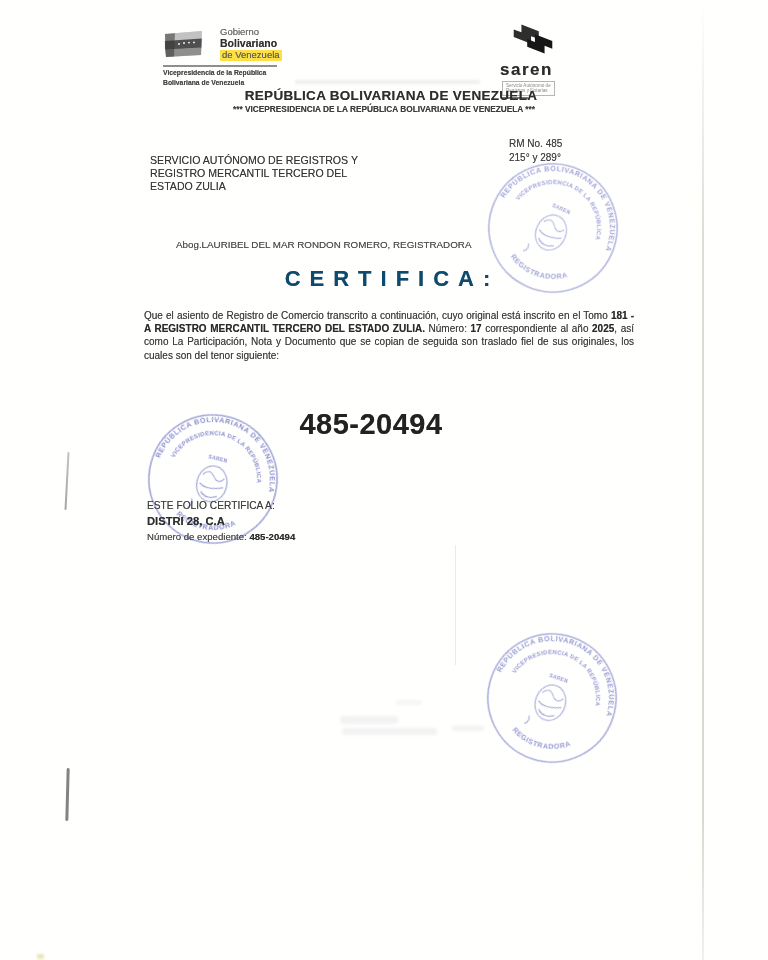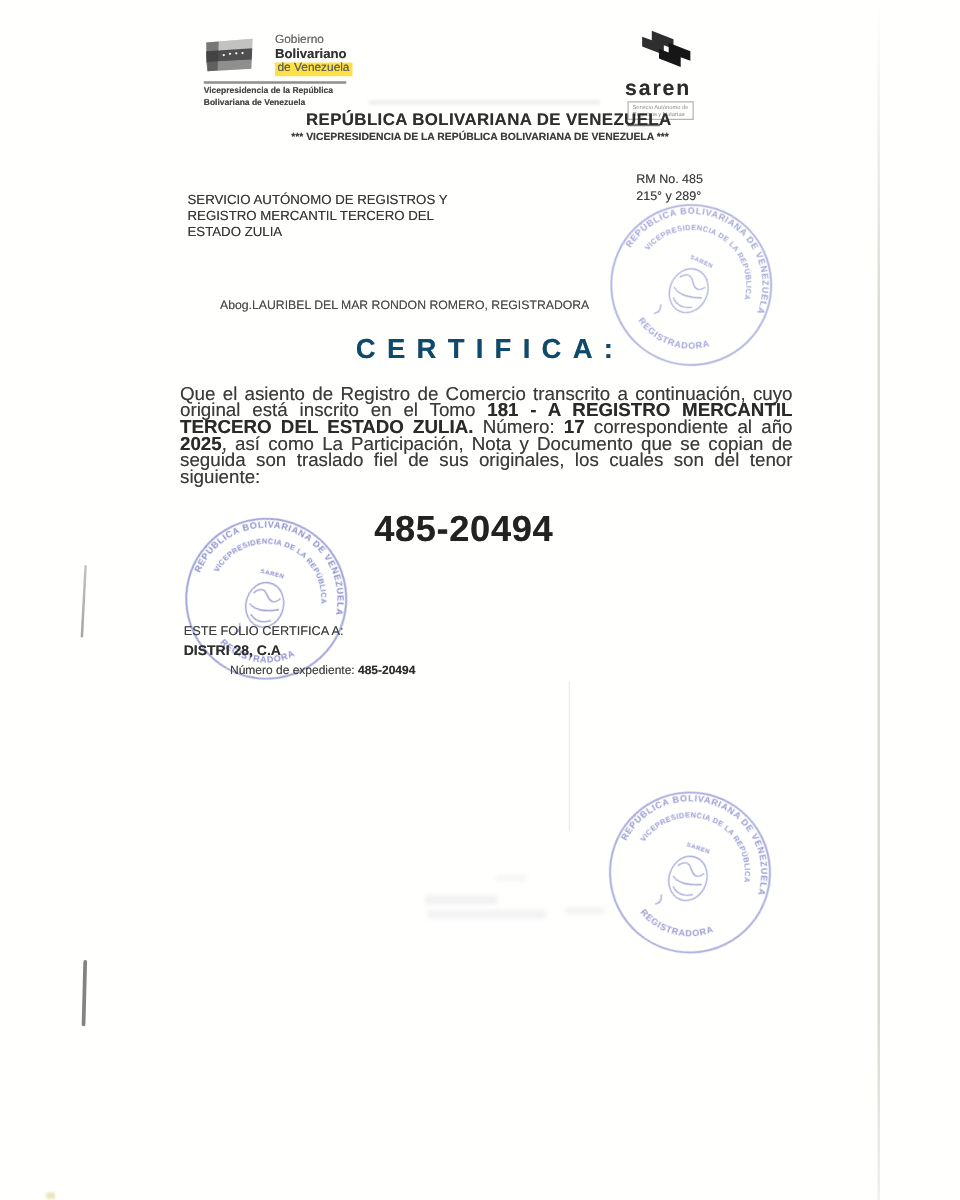--- a/index.html
+++ b/index.html
@@ -34,31 +34,31 @@
     font-size:8.3px;font-weight:bold;color:#3d3d3d;z-index:2;}
   
   .office{left:150px;top:154px;width:320px;font-size:10.6px;font-weight:normal;
     line-height:13px;color:#363636;z-index:2;}
   .rm-block{left:509px;top:137px;font-size:10px;line-height:13.5px;color:#404040;z-index:2;}
   
   .registrar{left:147px;top:239px;font-size:9.8px;color:#4c4c4c;z-index:2;margin-left:29px;}
   .certifica{left:0;top:266px;width:768px;text-align:center;padding-left:16px;box-sizing:border-box;
     font-size:22px;font-weight:bold;letter-spacing:9px;color:#0c4a6e;z-index:2;}
   
-  .bodytext{left:144px;top:309px;width:490px;font-size:15px;line-height:13.2px;
+  .bodytext{left:144px;top:309px;width:490px;font-size:10px;line-height:13.2px;
     text-align:justify;color:#3b3b3b;z-index:2;}
   .bodytext b{color:#2a2a2a;}
   
   .docnum{left:0;top:408px;width:742px;text-align:center;
     font-size:29px;font-weight:bold;letter-spacing:.5px;color:#222;z-index:2;}
   
   .folio{left:147px;top:498px;line-height:15.5px;z-index:3;}
   .folio-l1{font-size:10.2px;color:#3e3e3e;}
   .folio-l2{font-size:11.2px;font-weight:bold;color:#2d2d2d;}
-  .folio-l3{font-size:9.6px;color:#444;margin-left:37px;}
+  .folio-l3{font-size:9.6px;color:#444;}
   .folio-l3 b{color:#2b2b2b;}
   
   .stamp{width:150px;height:150px;z-index:1;filter:blur(.6px);}
   .stamp svg{width:100%;height:100%;overflow:visible;}
   .stamp-1{left:478px;top:153px;transform:rotate(24deg);opacity:.72;}
   .stamp-2{left:138px;top:404px;transform:rotate(14deg);opacity:.9;}
   .stamp-3{left:477px;top:623px;transform:rotate(19deg);opacity:.8;}
   .st-ring{fill:none;stroke:#7d82c8;stroke-width:1.6;opacity:.8;}
   .st-emblem{fill:none;stroke:#7d82c8;stroke-width:1.1;opacity:.85;}
   .st-arc{font-size:7.2px;font-weight:bold;fill:#7d82c8;letter-spacing:.6px;}

